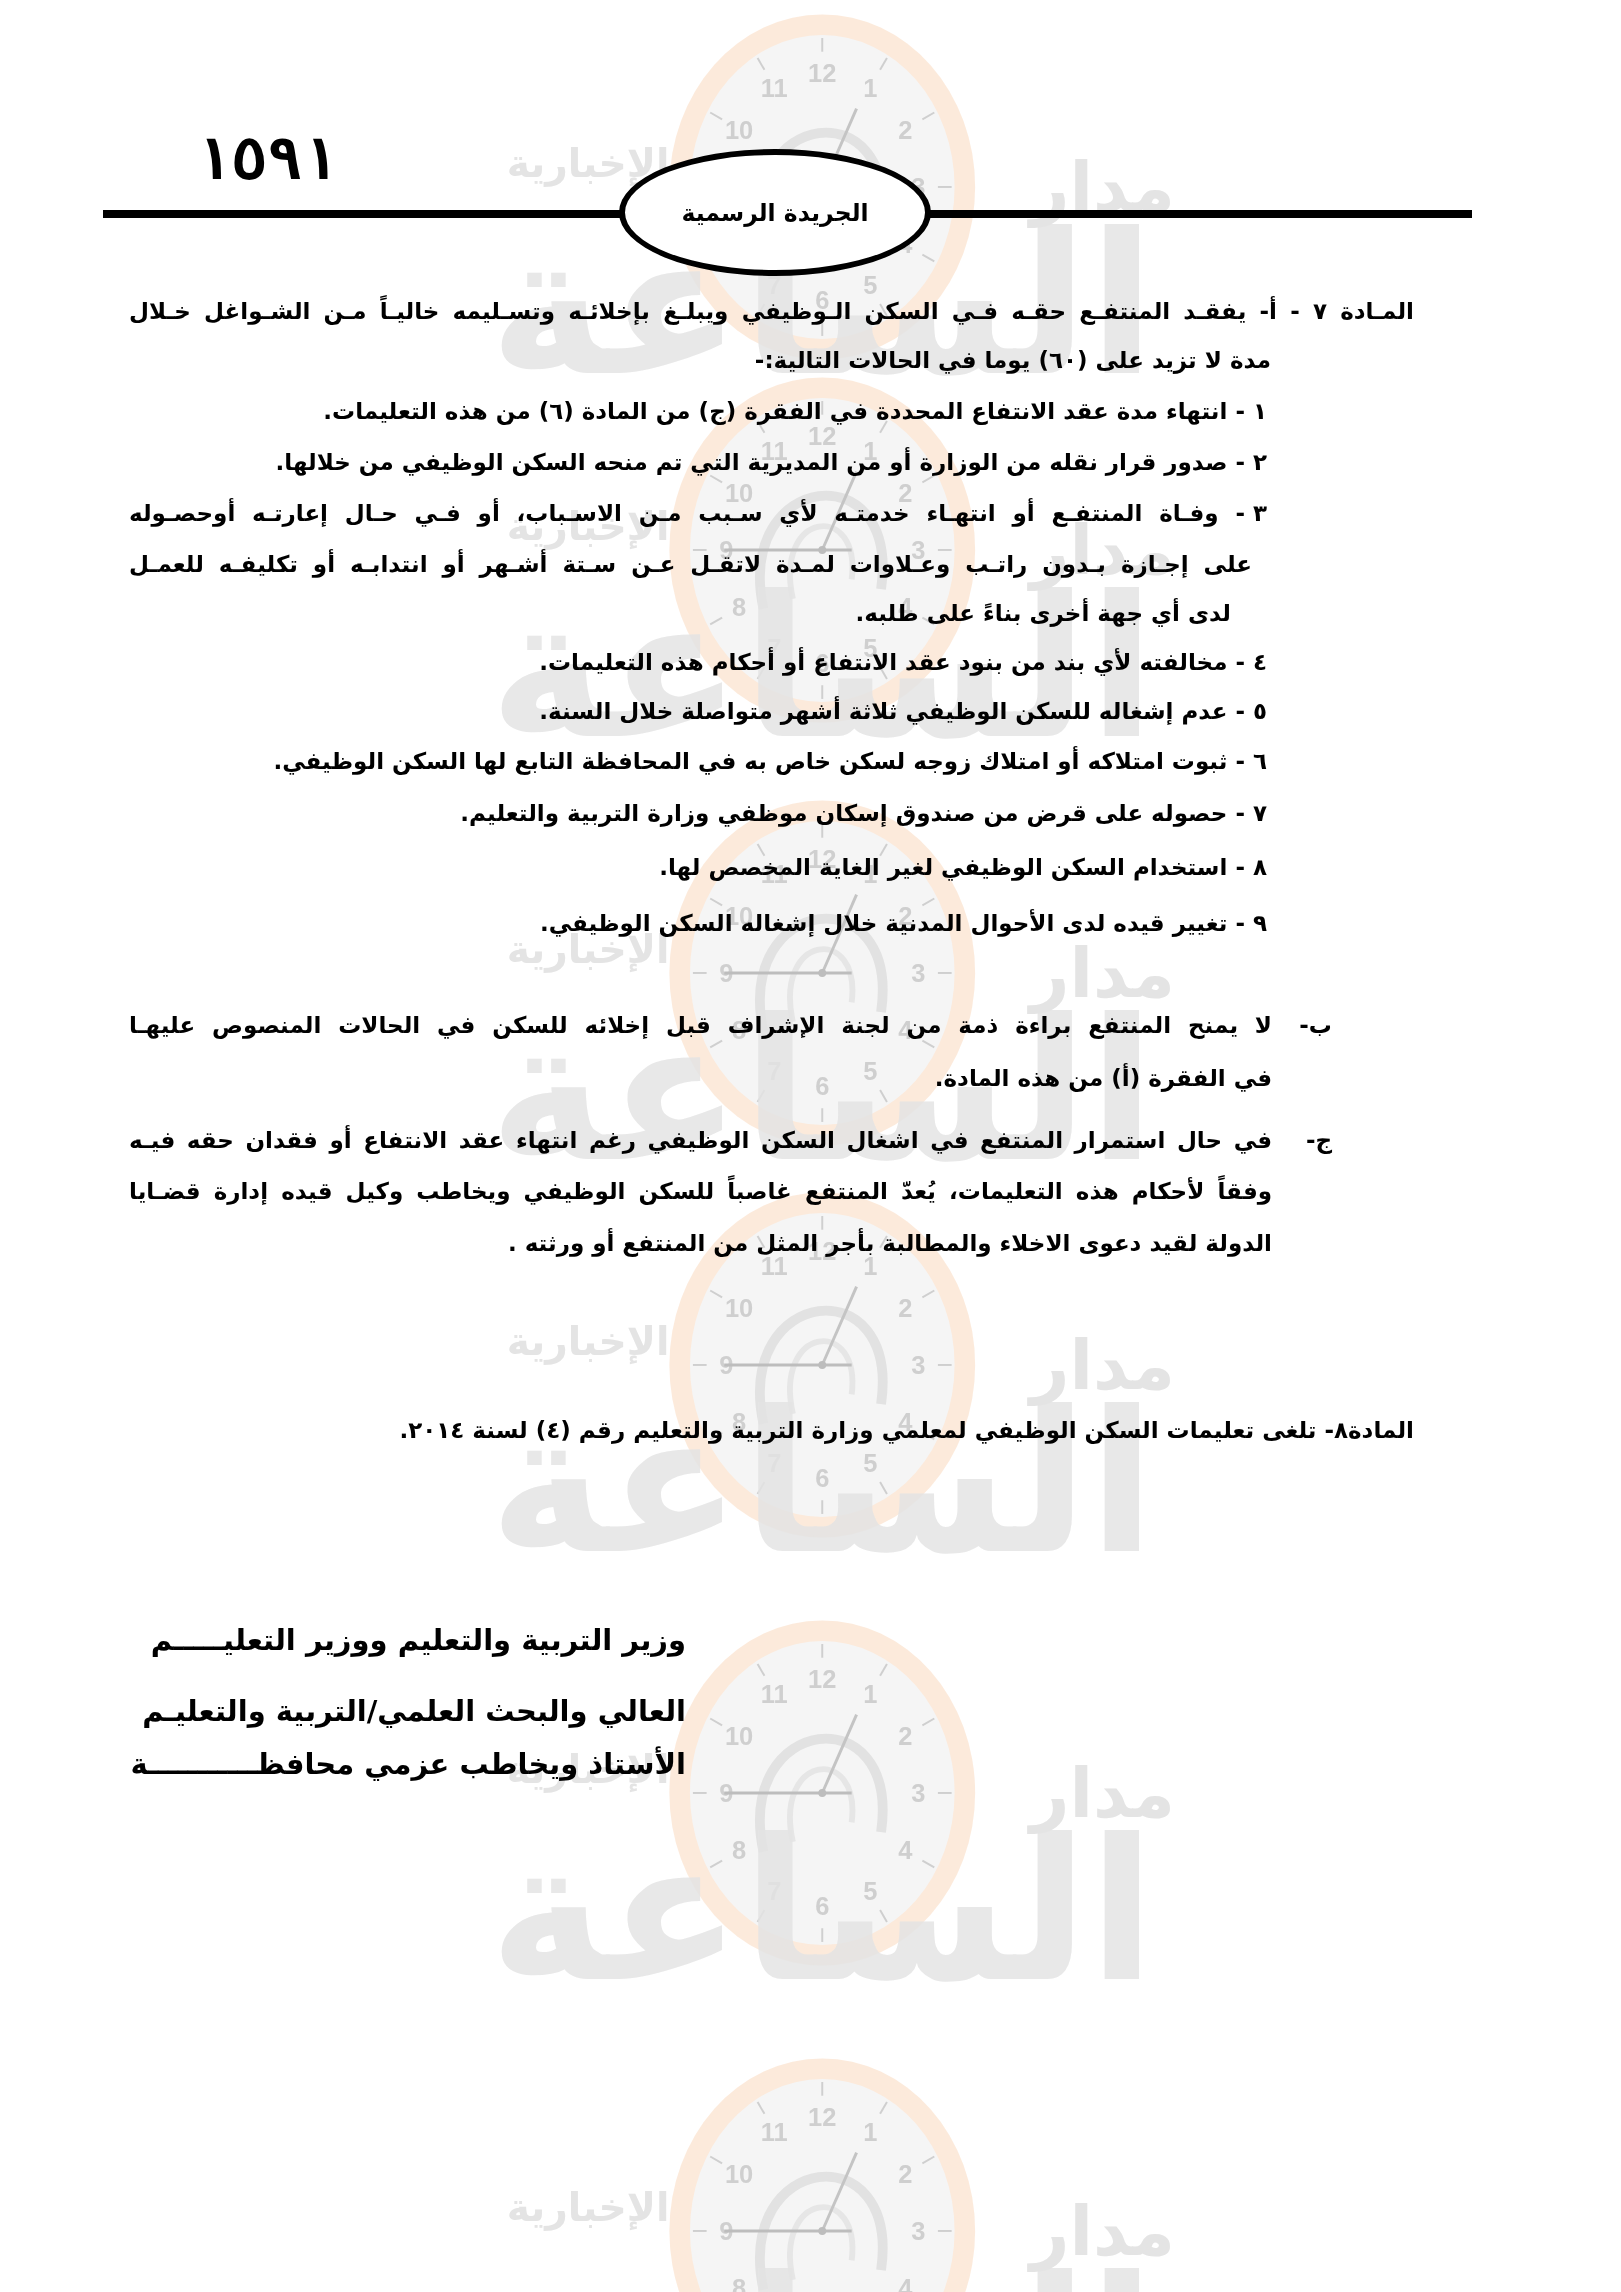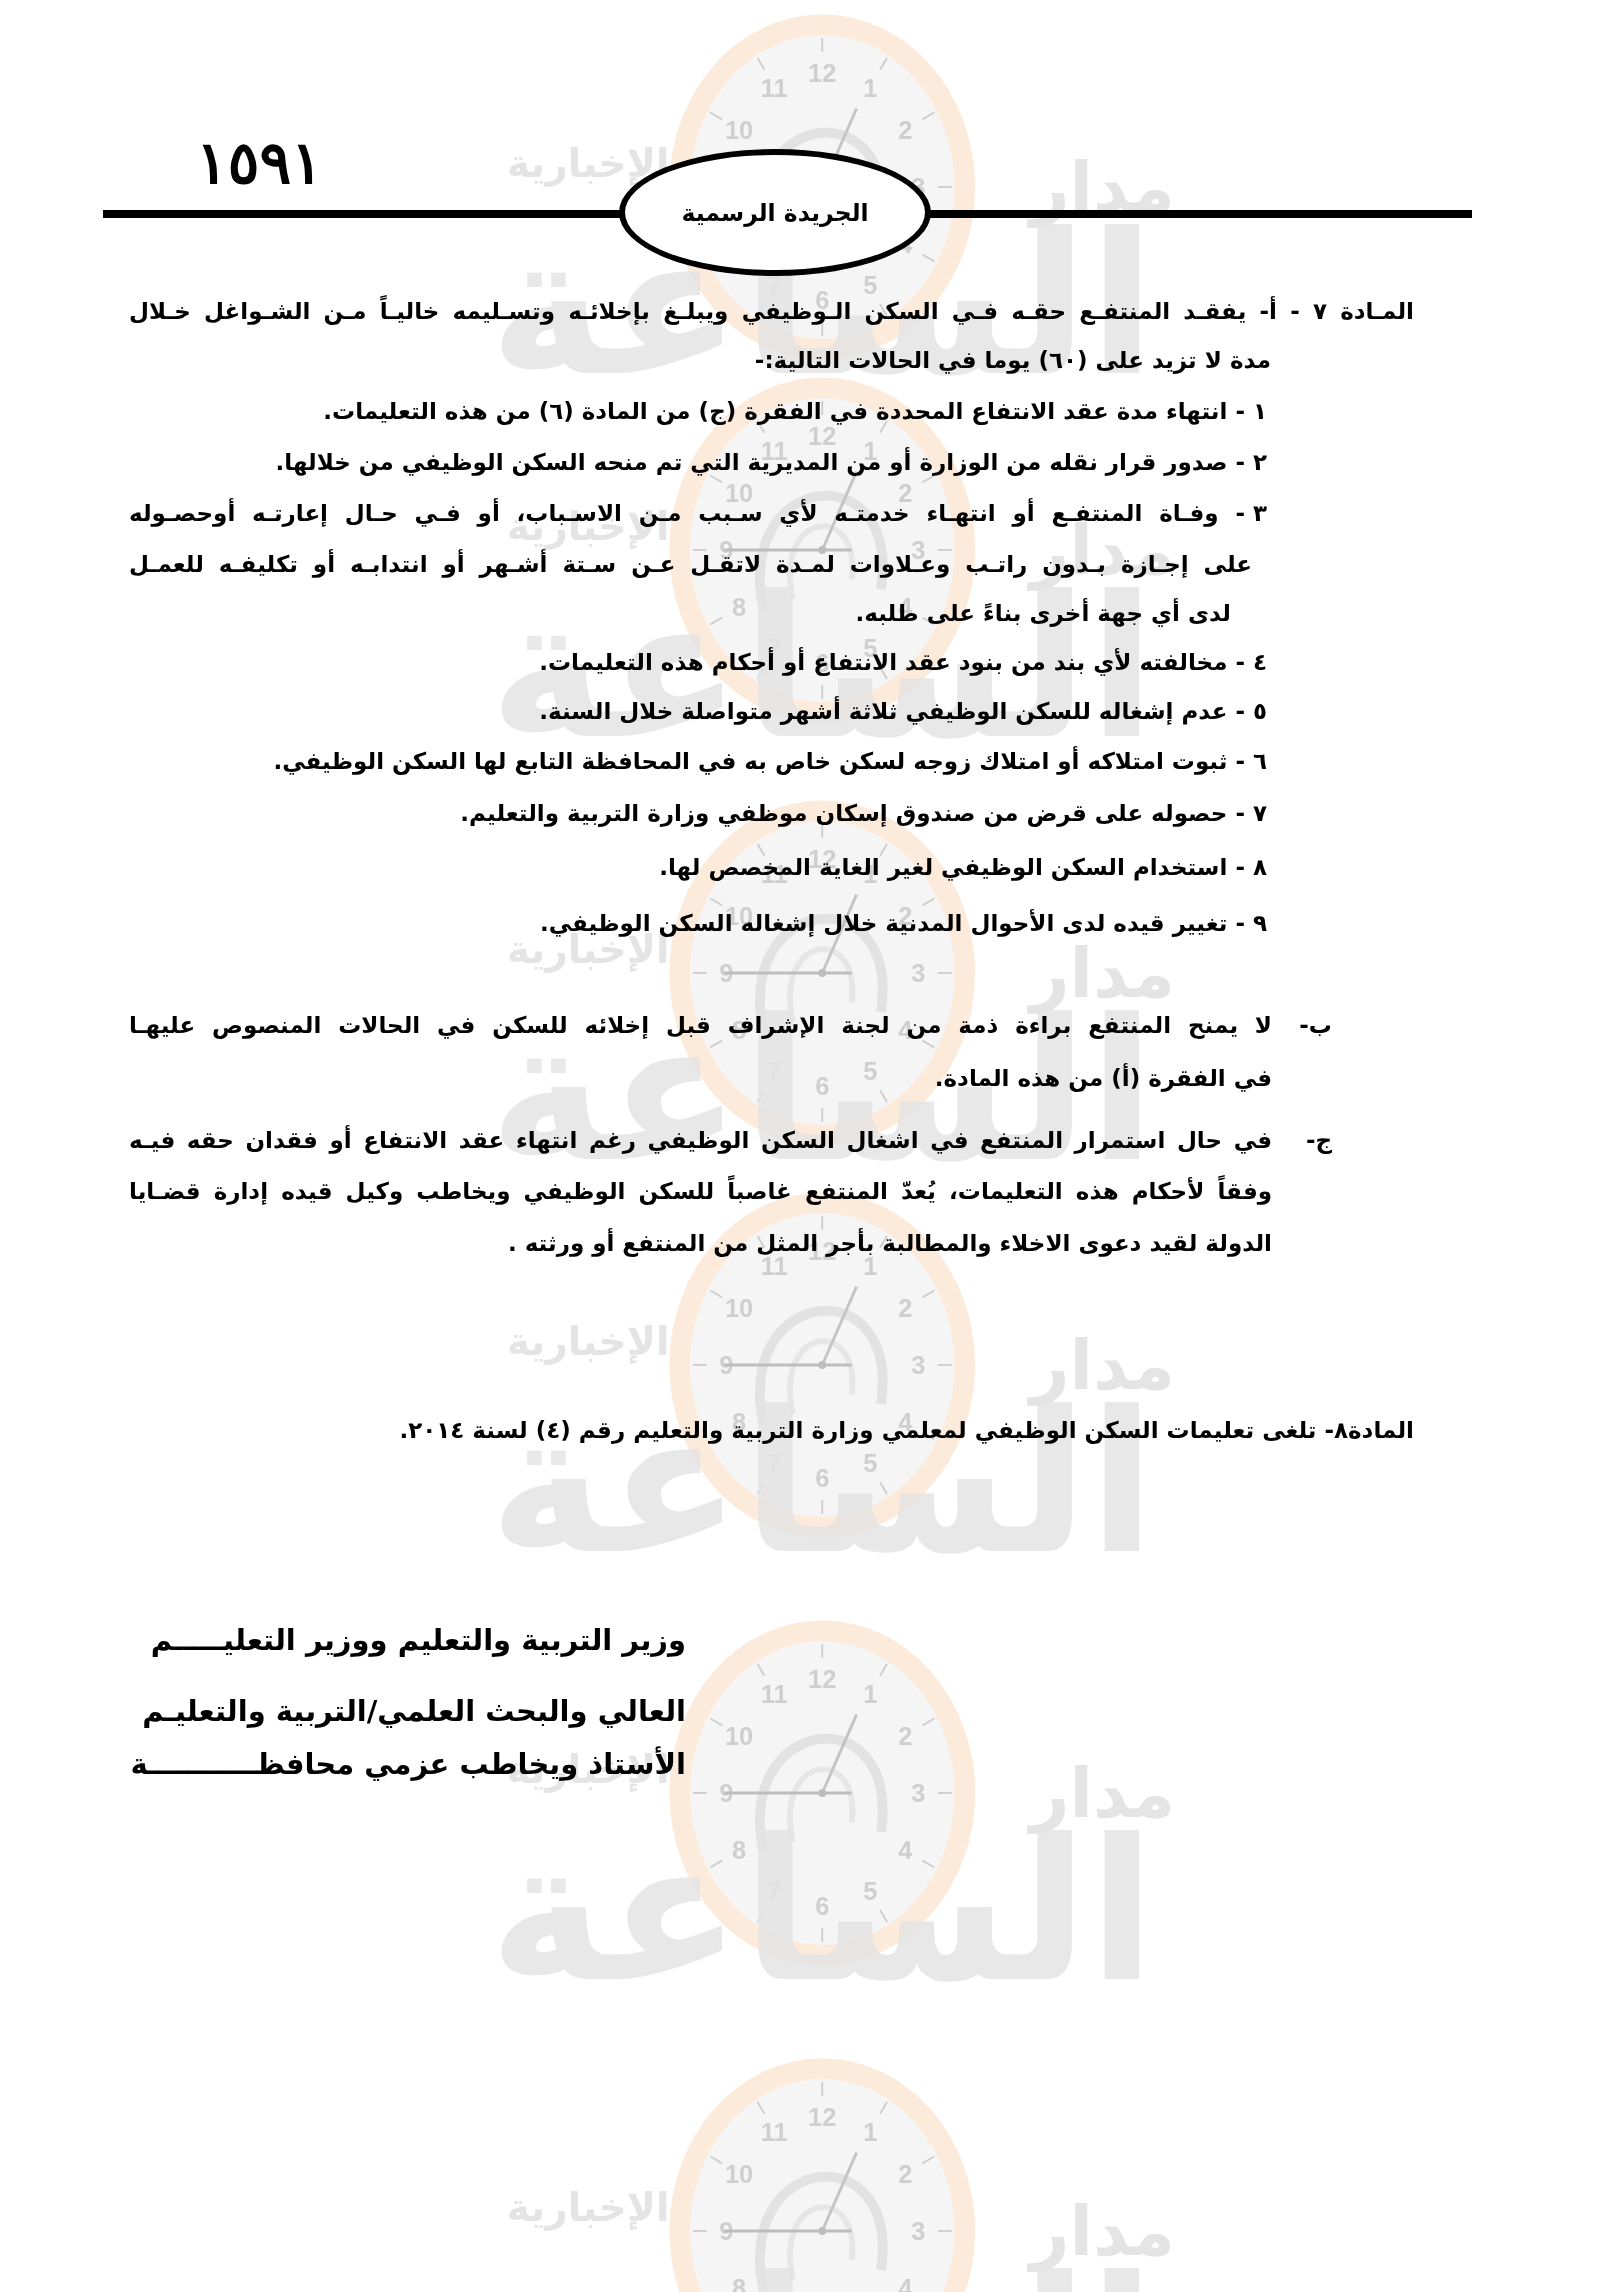--- a/index.html
+++ b/index.html
@@ -10,21 +10,21 @@
     }
     
     .wm {
       position: absolute; left: 0; width: 1621px; height: 412px;
       pointer-events: none; z-index: 0;
     }
     .wm svg { position: absolute; left: 0; top: 0; }
     
     .page-number {
       position: absolute; left: 196px; top: 129px;
-      font-family: Liberation Sans, sans-serif; font-weight: bold;
+      font-family: Liberation Mono, monospace; font-weight: bold;
       font-size: 59px; line-height: 69px; letter-spacing: 5.9px;
       direction: rtl; z-index: 2;
     }
     .header-rule {
       position: absolute; left: 103px; top: 210px; width: 1369px; height: 7.8px;
       background: #000; z-index: 2;
     }
     .header-oval {
       position: absolute; left: 619px; top: 149px; width: 312px; height: 127px;
       border: 6.9px solid #000; border-radius: 50%; background: #fff;

